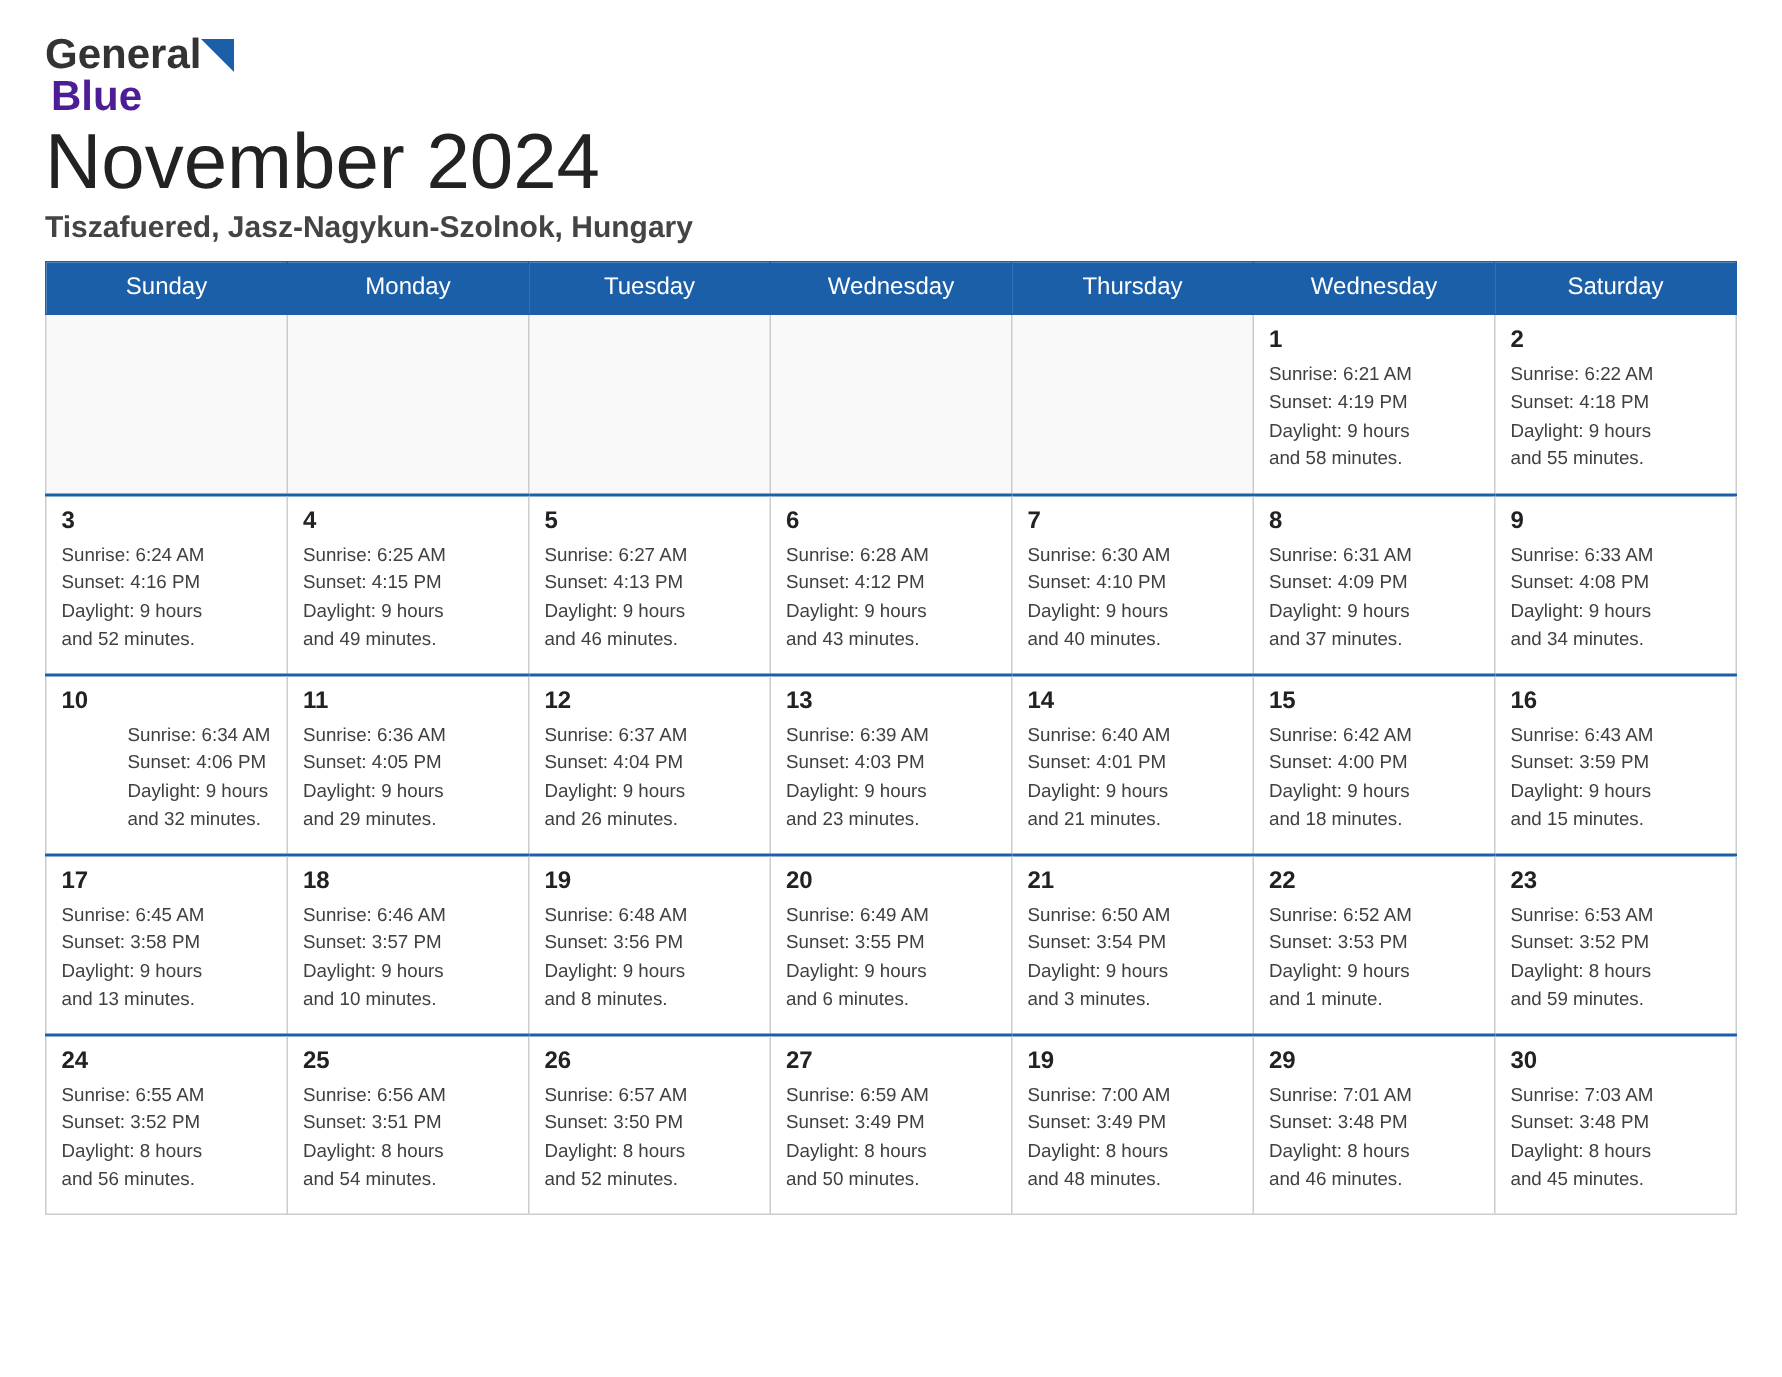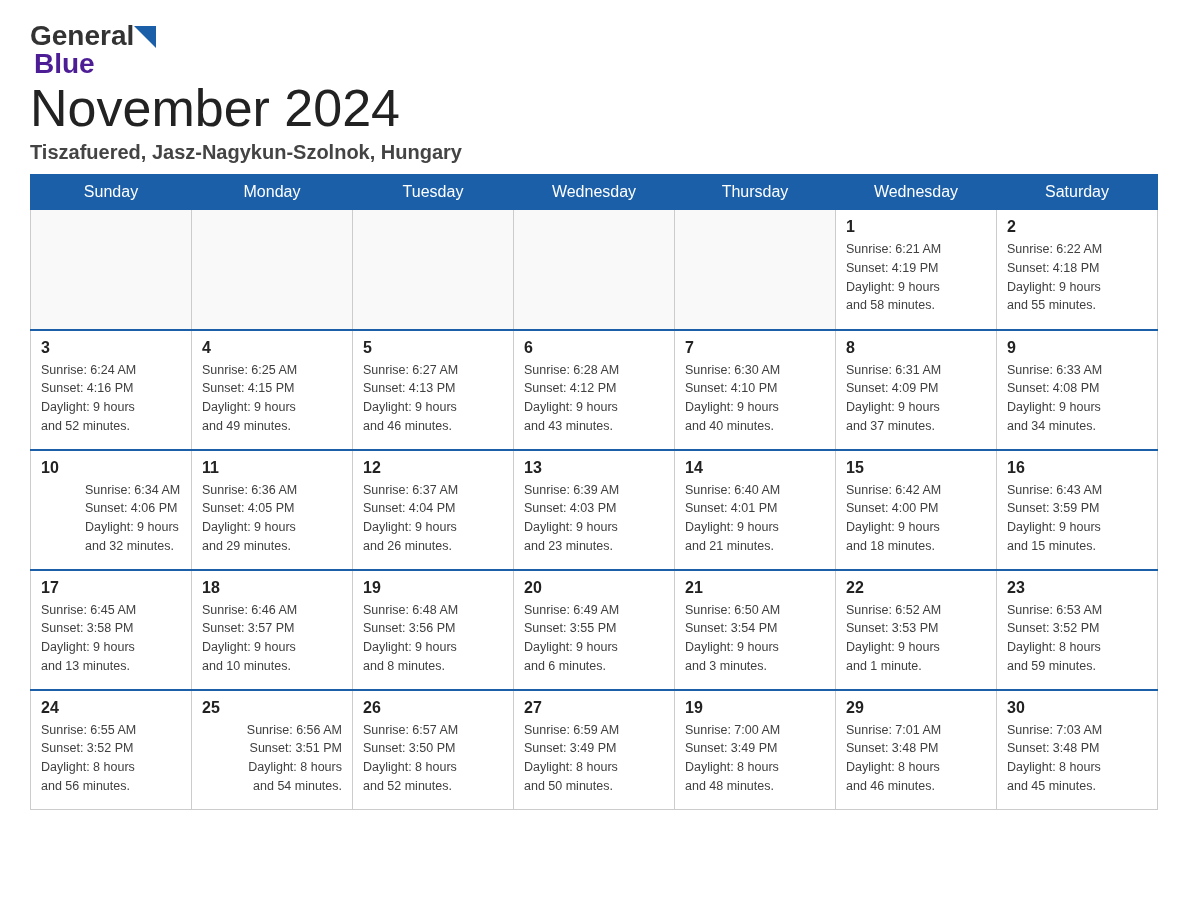--- a/index.html
+++ b/index.html
@@ -292,21 +292,21 @@
       <tr class="row-divider">
         <td>
           <span class="day-number">24</span>
           <div class="day-info" style="white-space: pre-line;">Sunrise: 6:55 AM
 Sunset: 3:52 PM
 Daylight: 8 hours
 and 56 minutes.</div>
         </td>
         <td>
           <span class="day-number">25</span>
-          <div class="day-info" style="white-space: pre-line; text-align: right;">Sunrise: 6:56 AM
+          <div class="day-info" style="white-space: pre-line;">Sunrise: 6:56 AM
 Sunset: 3:51 PM
 Daylight: 8 hours
 and 54 minutes.</div>
         </td>
         <td>
           <span class="day-number">26</span>
           <div class="day-info" style="white-space: pre-line;">Sunrise: 6:57 AM
 Sunset: 3:50 PM
 Daylight: 8 hours
 and 52 minutes.</div>

